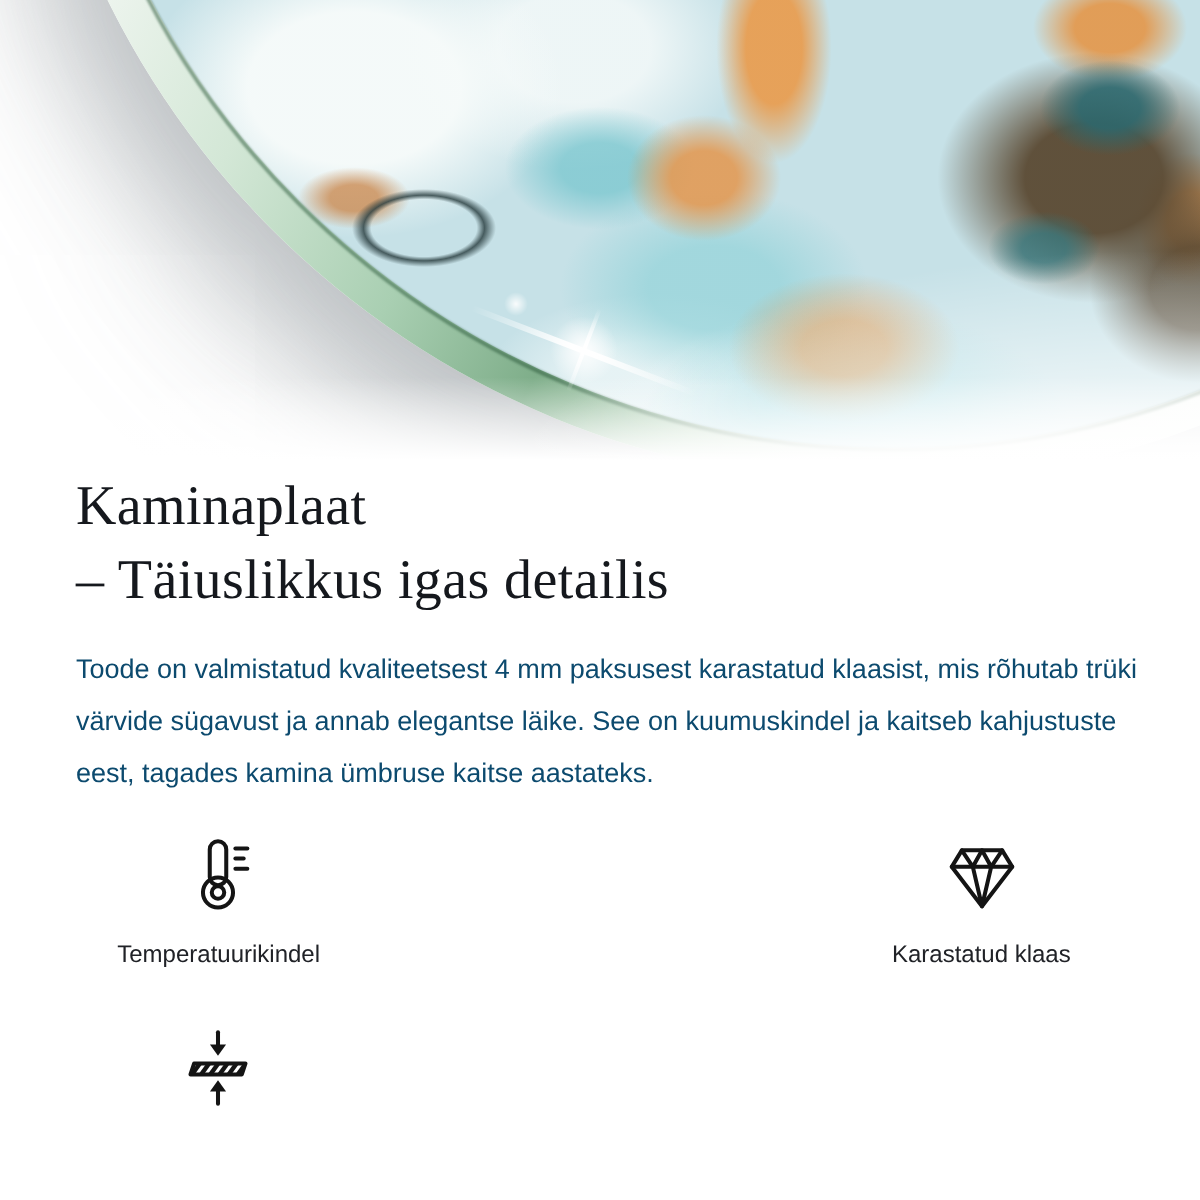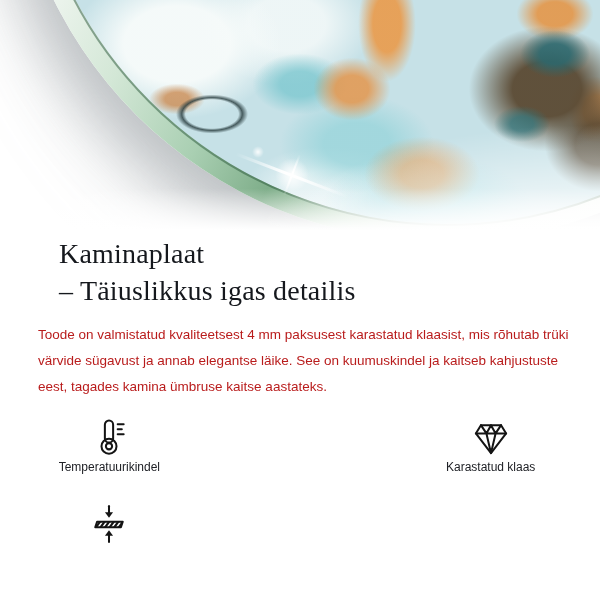--- a/index.html
+++ b/index.html
@@ -49,29 +49,29 @@
     background:radial-gradient(circle, rgba(255,255,255,.9), rgba(255,255,255,0) 70%); }
 
   .hero-fade { position:absolute; inset:0; pointer-events:none;
     background:
       radial-gradient(580px 310px at 580px 330px, #ffffff 30%, rgba(255,255,255,0) 66%),
       linear-gradient(180deg, rgba(255,255,255,0) 82%, rgba(255,255,255,.7) 95%, #ffffff 100%); }
 
   
   .content { padding:0 25px 0 38px; }
   h1 { font-family:"Liberation Serif", serif; font-weight:400; font-size:28px;
-       line-height:37px; color:#15181d; letter-spacing:.2px; padding-top:5px;margin-left:21px; }
-  .desc { margin-top:13px; font-size:13.5px; line-height:26px; color:#b91c1c; max-width:537px; }
+       line-height:37px; color:#15181d; letter-spacing:.2px; padding-top:5px; }
+  .desc { margin-top:13px; font-size:13.5px; line-height:26px; color:#0c4a6e; max-width:537px; }
 
   
   .features { margin:14px 14px 0; display:grid; grid-template-columns:repeat(3,1fr); row-gap:26px; }
   .feature { text-align:center; }
   .feature-icon { height:46px; display:flex; align-items:flex-end; justify-content:center; }
   .feature-icon svg { width:44px; height:44px; display:block; }
-  .feature-label { font-size:12px; color:#202227; }
+  .feature-label { margin-top:10px; font-size:12px; color:#202227; }
   .ico { stroke:#141414; fill:none; stroke-width:2.2; stroke-linecap:round; stroke-linejoin:round; }
   .ico-fill { fill:#141414; stroke:none; }
   .hd-top { font:700 9px "Liberation Sans",sans-serif; fill:#141414; }
   .hd-bottom { font:800 15px "Liberation Sans",sans-serif; fill:#141414; }
 </style>
 </head>
 <body>
 
 <div class="hero">
   <div class="plate-band"></div>

